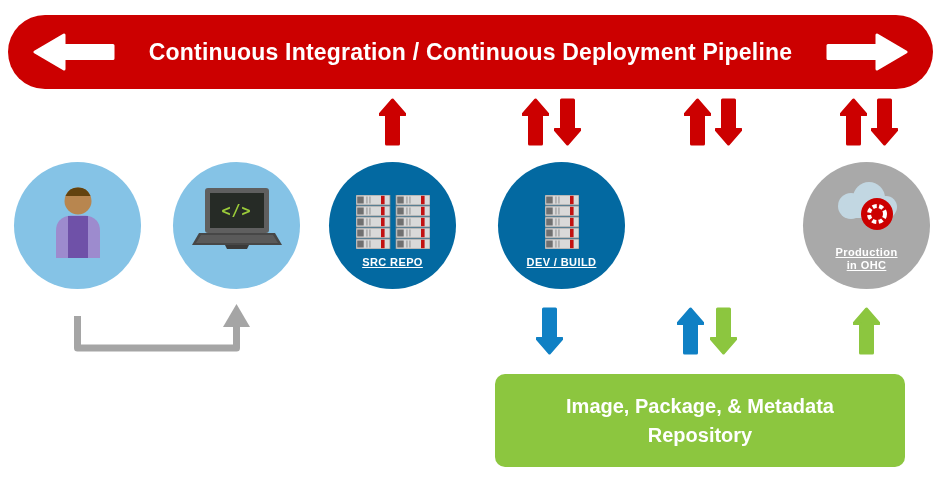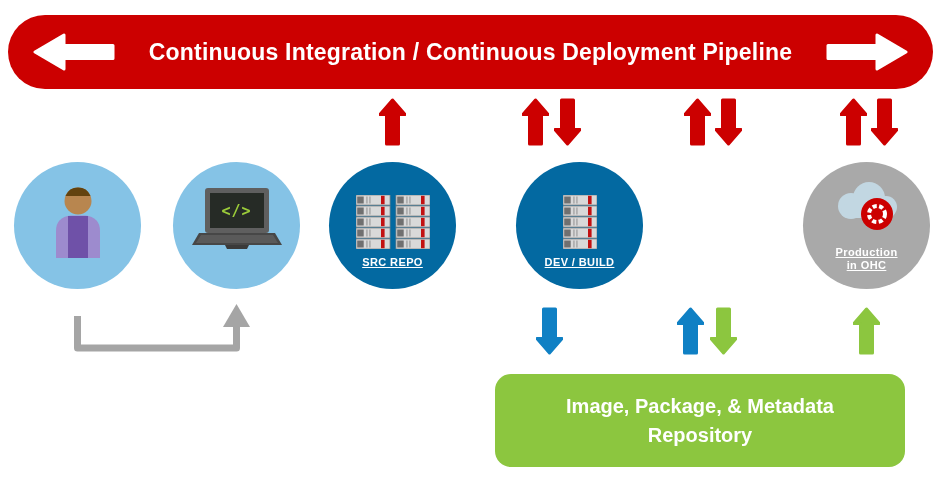--- a/index.html
+++ b/index.html
@@ -35,21 +35,21 @@
   .nlabel.two-line { top: 84px; line-height: 13px; }
   .code { position: absolute; top: 40px; left: 0; width: 100%; text-align: center;
           color: #9ccd3a; font-family: "DejaVu Sans Mono", monospace;
           font-size: 15px; font-weight: bold; letter-spacing: 1px; }
 
   
   .connector { position: absolute; left: 55px; top: 298px; }
 
   
   .repo-box { position: absolute; left: 495px; top: 374px; width: 410px; height: 93px;
-              background: #8cc63f; border-radius: 16px;
+              background: #8cc63f; border-radius: 10px;
               display: flex; flex-direction: column; align-items: center; justify-content: center;
               color: #ffffff; font-weight: bold; font-size: 20px; line-height: 29px; text-align: center; }
 </style>
 </head>
 <body>
 
 <div class="canvas">
 
   <svg width="0" height="0" style="position:absolute" aria-hidden="true">
     <defs>
@@ -129,21 +129,21 @@
   </div>
 
   <div class="circle c-gold" style="left:329px">
     <svg class="icon-abs" style="top:33px" width="74" height="54" viewBox="0 0 74 54">
       <use href="#rack" x="0"></use>
       <use href="#rack" x="40"></use>
     </svg>
     <div class="nlabel">SRC REPO</div>
   </div>
 
-  <div class="circle c-gold" style="left:516px">
+  <div class="circle c-gold" style="left:498px">
     <svg class="icon-abs" style="top:33px" width="34" height="54" viewBox="0 0 34 54">
       <use href="#rack"></use>
     </svg>
     <div class="nlabel">DEV / BUILD</div>
   </div>
 
 
   <div class="circle c-gray" style="left:803px">
     <svg class="icon-abs" style="top:14px" width="84" height="58" viewBox="0 0 84 58">
       <g fill="#c2d7e2">

